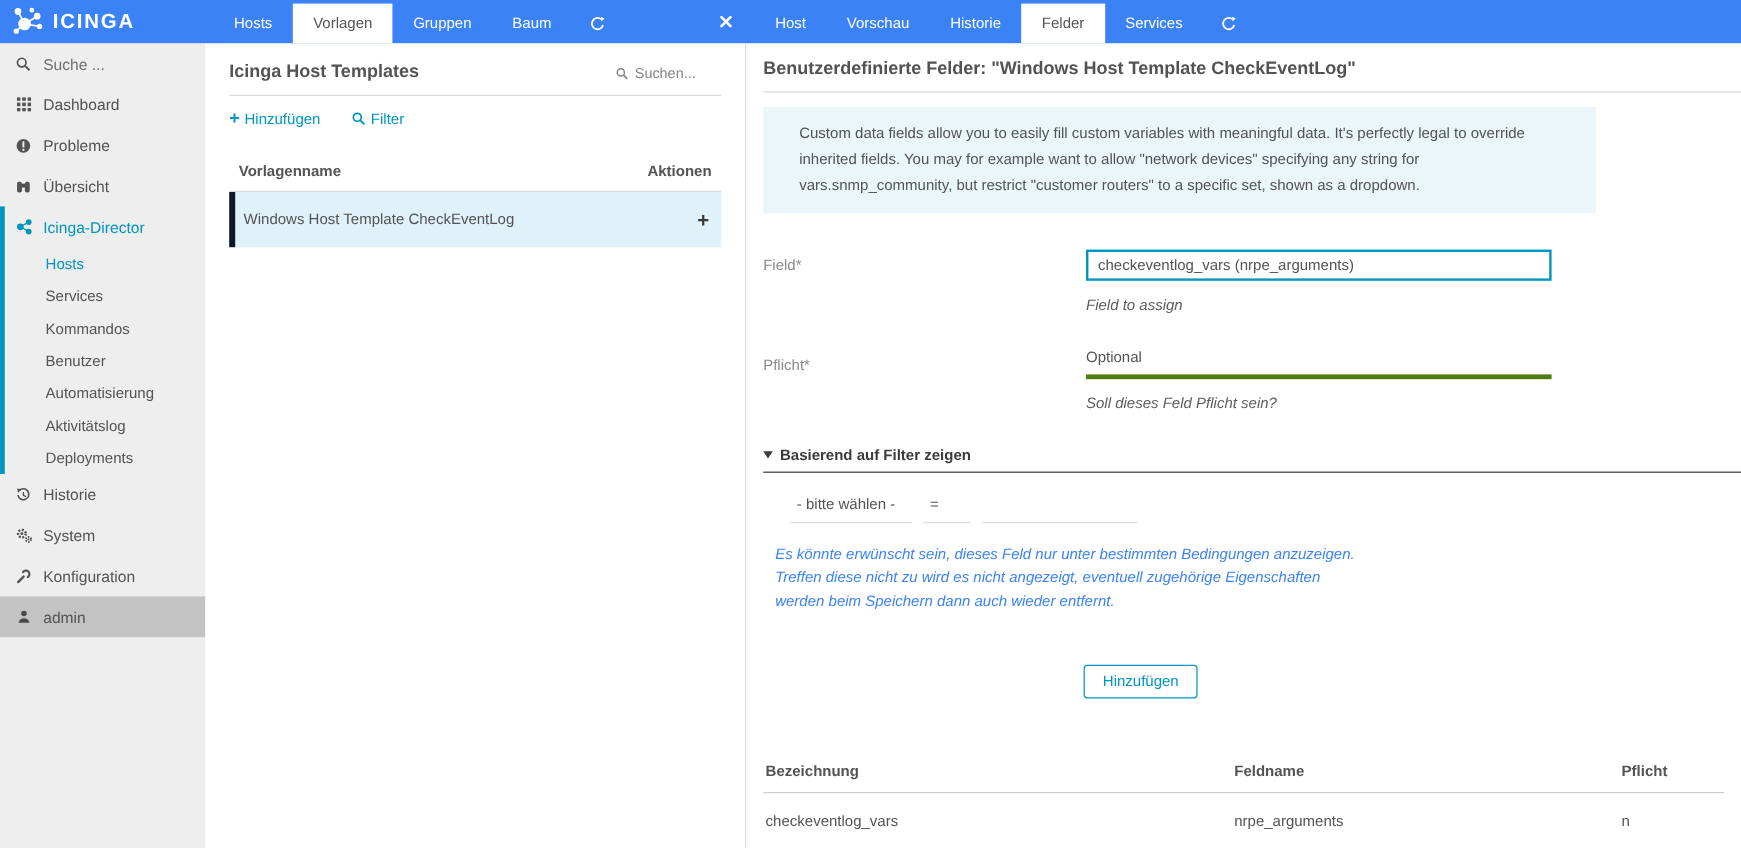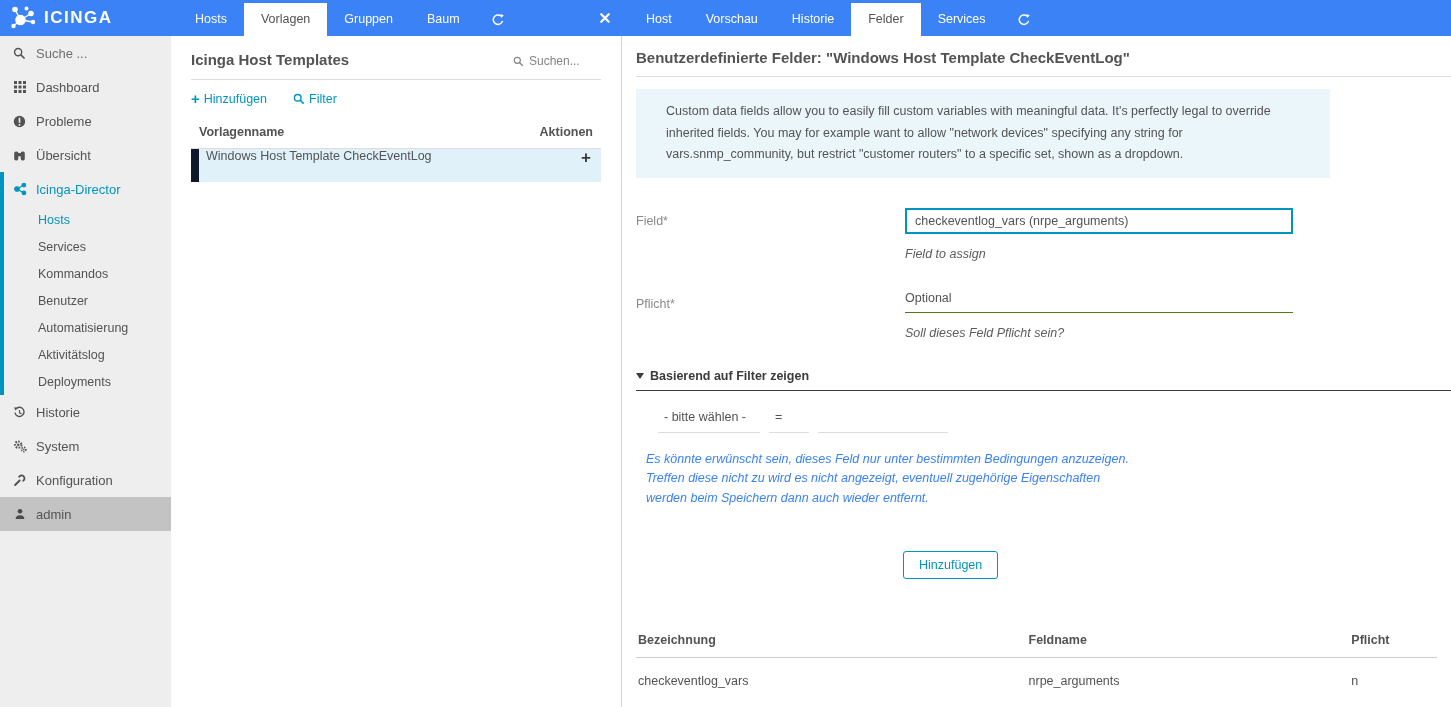--- a/index.html
+++ b/index.html
@@ -41,36 +41,36 @@
   
   .col-middle { position:absolute; left:171px; top:36px; width:451px; bottom:0; background:#fff; border-right:1px solid #d5d5d5; padding:0 20px; }
   .pane-header { display:flex; justify-content:space-between; align-items:flex-end; padding:15px 0 11px; border-bottom:1px solid #ddd; }
   .pane-title { font-size:15px; font-weight:bold; color:#535353; }
   .pane-search { display:flex; align-items:center; gap:5px; }
   .pane-search input { border:none; outline:none; width:72px; font-family:inherit; font-size:12px; color:#535353; background:transparent; }
   .pane-search input::placeholder { color:#848484; }
   .actions-row { display:flex; gap:26px; padding:11px 0; }
   .action-link { display:flex; align-items:center; gap:4px; color:#0095bf; font-size:12.5px; cursor:pointer; }
   .action-link .plus { font-size:15px; font-weight:bold; line-height:1; }
-  .tmpl-table { margin-top:2px; }
+  .tmpl-table { margin-top:13px; }
   .tmpl-head { display:flex; justify-content:space-between; font-weight:bold; padding:6px 8px 9px; border-bottom:1px solid #ddd; }
-  .tmpl-row { display:flex; justify-content:space-between; height:33px; background:#e0f1f9; border-left:8px solid #0f172a; padding:0 10px 0 7px; cursor:pointer; }
+  .tmpl-row { display:flex; justify-content:space-between; align-items:center; height:46px; background:#e0f1f9; border-left:5px solid #0f172a; padding:0 10px 0 7px; cursor:pointer; }
   .tmpl-row .row-plus { font-size:17px; font-weight:bold; color:#3a3a3a; line-height:1; cursor:pointer; }
 
   
   .col-right { position:absolute; left:622px; top:36px; right:0; bottom:0; background:#fff; padding:0 0 0 14px; overflow:hidden; }
   .right-title { font-size:15px; font-weight:bold; color:#535353; padding:13px 0 10px; border-bottom:1px solid #ddd; }
   .info-box { margin-top:12px; width:694px; background:#ebf6fb; padding:12px 30px; line-height:1.72; font-size:12.5px; color:#535353; }
   .form-area { margin-top:15px; }
   .form-row { display:flex; align-items:flex-start; }
   .form-label { width:269px; padding-top:6px; color:#8a8a8a; font-size:12.5px; }
   .text-input { width:388px; height:26px; border:2px solid #0095bf; padding:0 8px; font-family:inherit; font-size:12.5px; color:#535353; outline:none; background:#fff; }
   .hint { margin:13px 0 0 269px; font-style:italic; color:#5c5c5c; font-size:12.5px; }
   .row-gap { margin-top:30px; }
-  .fake-select { width:388px; padding-bottom:7px; border-bottom:1px solid #4d7c0f; color:#535353; font-size:12.5px; cursor:pointer; }
+  .fake-select { width:388px; padding-bottom:7px; border-bottom:4px solid #4d7c0f; color:#535353; font-size:12.5px; cursor:pointer; }
   .filter-head { margin-top:29px; display:flex; align-items:center; gap:6px; font-weight:bold; font-size:12.5px; color:#3b3b3b; padding-bottom:7px; border-bottom:1px solid #3b3b3b; cursor:pointer; }
   .caret-down { width:0; height:0; border-left:4.5px solid transparent; border-right:4.5px solid transparent; border-top:6px solid #3b3b3b; }
   .filter-row { display:flex; gap:9px; margin:19px 13px 0 22px; }
   .filter-ctl { border-bottom:1px solid #ddd; padding:0 6px 8px; font-size:12.5px; color:#535353; cursor:pointer; }
   .filter-ctl.sel { width:102px; }
   .filter-ctl.op { width:40px; }
   .filter-ctl.val { width:130px; }
   .filter-desc { margin:17px 0 0 10px; width:496px; font-style:italic; color:#3b82f6; line-height:1.58; font-size:12.5px; }
   .submit-btn { margin:42px 0 0 267px; display:inline-block; background:#fff; border:1px solid #0095bf; color:#0095bf; border-radius:3px; padding:6px 15px; font-family:inherit; font-size:12.5px; cursor:pointer; }
   .fields-table { margin-top:48px; padding-right:14px; }

